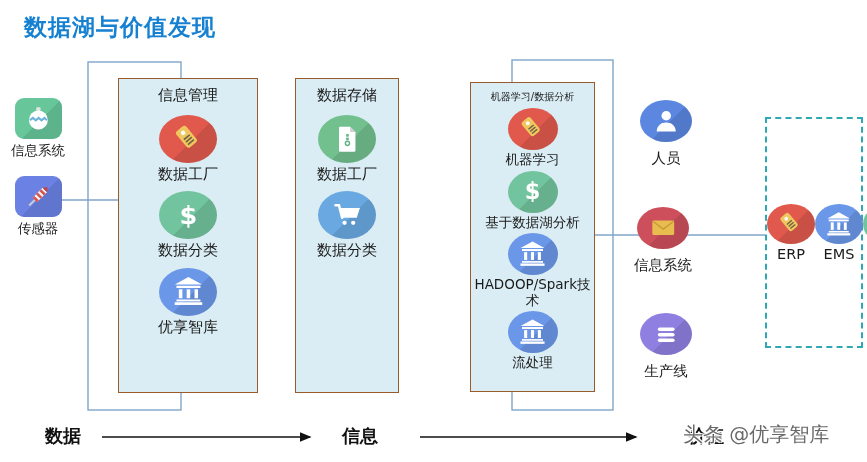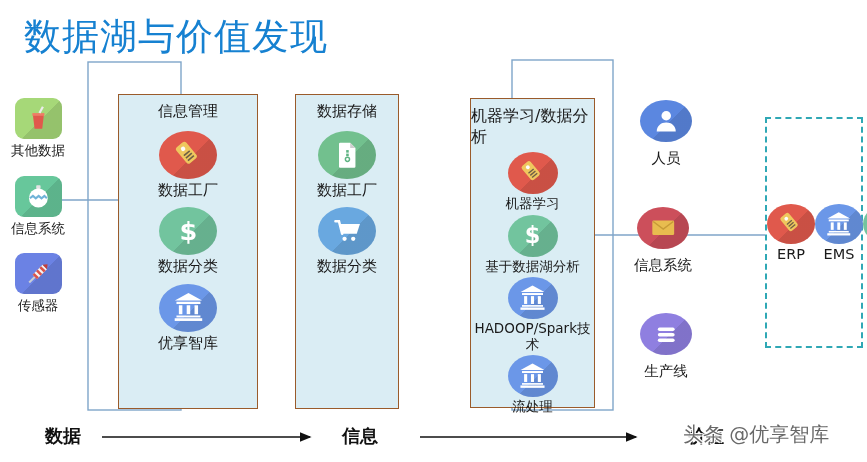--- a/index.html
+++ b/index.html
@@ -1,28 +1,28 @@
 <!DOCTYPE html>
 <html><head>
 <meta charset="utf-8">
 <style>
   html,body{margin:0;padding:0;background:#fff;}
   .stage{position:relative;width:867px;height:462px;background:#ffffff;overflow:hidden;
          font-family:"DejaVu Sans","Liberation Sans",sans-serif;}
-  .page-title{position:absolute;left:24px;top:12px;font-size:37px;font-weight:normal;
+  .page-title{position:absolute;left:24px;top:12px;font-size:23px;font-weight:bold;
               color:#1681D1;letter-spacing:1px;z-index:2;}
   #wires{position:absolute;left:0;top:0;z-index:1;}
   
   .box{position:absolute;background:#DAEDF4;border:1.5px solid #9A5B2B;box-sizing:border-box;
-       display:flex;flex-direction:column;align-items:center;z-index:2;margin-top:16px;}
+       display:flex;flex-direction:column;align-items:center;z-index:2;}
   #box1{left:118px;top:78px;width:140px;height:315px;}
   #box2{left:295px;top:78px;width:104px;height:315px;}
   #box3{left:470px;top:82px;width:125px;height:310px;}
   .box-title{margin-top:7px;font-size:15px;color:#1a1a1a;}
-  #box3 .box-title{font-size:16px;}
+  #box3 .box-title{font-size:10px;}
   .box-items{display:flex;flex-direction:column;align-items:center;gap:8px;margin-top:10px;}
   #box3 .box-items{gap:3px;margin-top:4px;align-items:center;}
   
   .ditem{display:flex;flex-direction:column;align-items:center;}
   .ilabel{font-size:15px;color:#1a1a1a;margin-top:3px;text-align:center;line-height:1.15;
           max-width:118px;overflow-wrap:anywhere;}
   #box3 .ilabel{font-size:13.5px;margin-top:2px;}
   .icon{position:relative;overflow:hidden;display:flex;align-items:center;justify-content:center;flex:none;}
   .icon.ellipse{border-radius:50%;}
   .icon.square{border-radius:9px;}
@@ -155,28 +155,20 @@
     <g stroke="#111111" stroke-width="1.6">
       <line x1="102" y1="437" x2="310" y2="437" marker-end="url(#arr)"></line>
       <line x1="420" y1="437" x2="636" y2="437" marker-end="url(#arr)"></line>
     </g>
   </svg>
 
   <div class="page-title">数据湖与价值发现</div>
 
   <div class="left-col">
       <div class="ditem">
-        <span class="icon square" style="background: rgb(166, 216, 120);">
-          <svg>
-            <use href="#sym-drink-icon"></use>
-          </svg>
-        </span>
-        <span class="ilabel">其他数据</span>
-      </div>
-      <div class="ditem">
         <span class="icon square" style="background: rgb(103, 199, 155);">
           <svg>
             <use href="#sym-ornament-icon"></use>
           </svg>
         </span>
         <span class="ilabel">信息系统</span>
       </div>
       <div class="ditem">
         <span class="icon square" style="background: rgb(107, 130, 228);">
           <svg>

